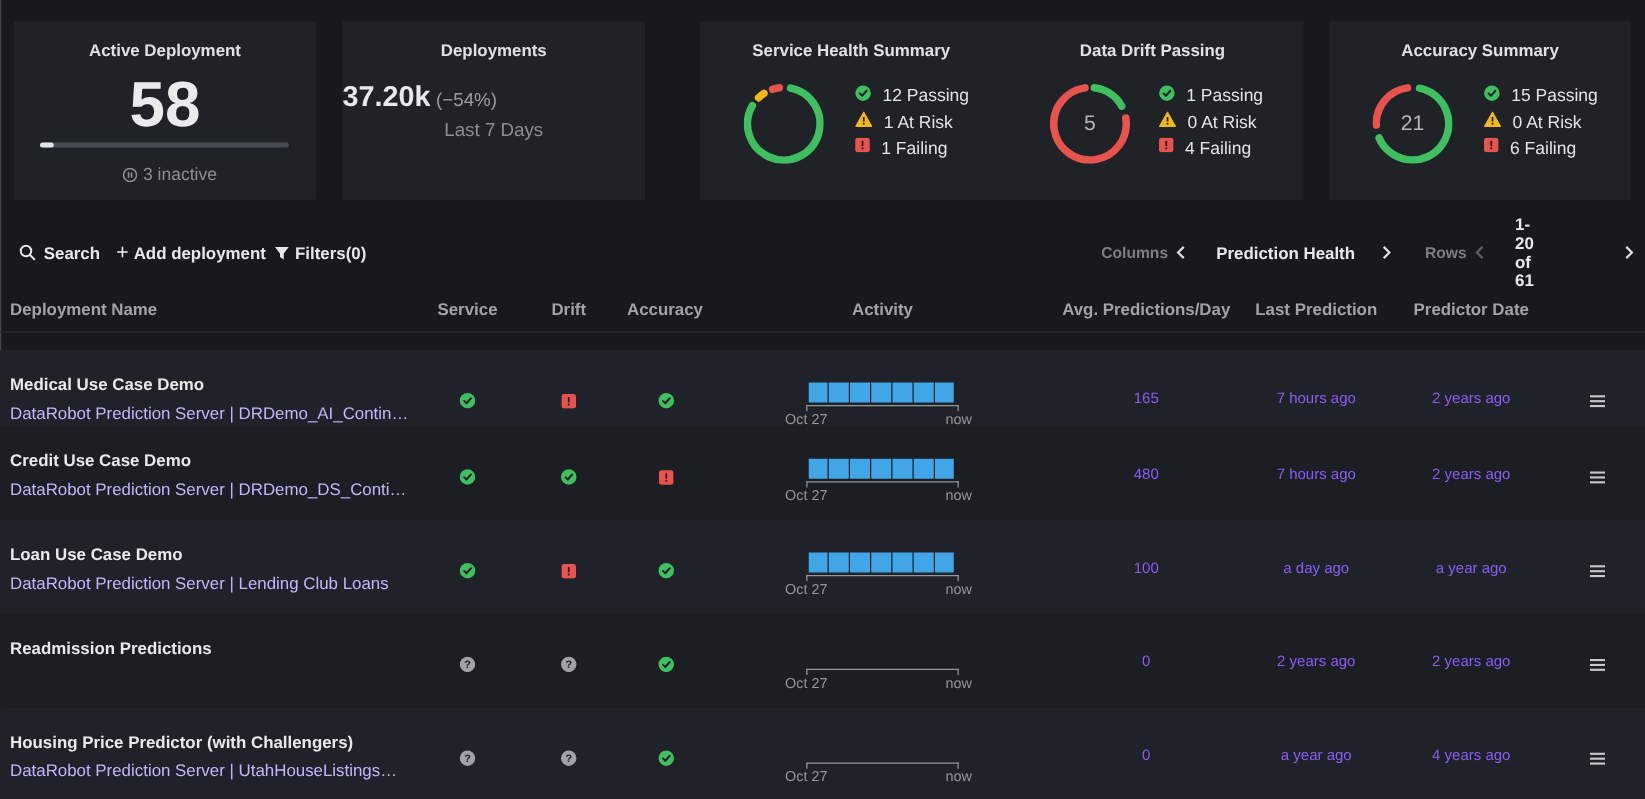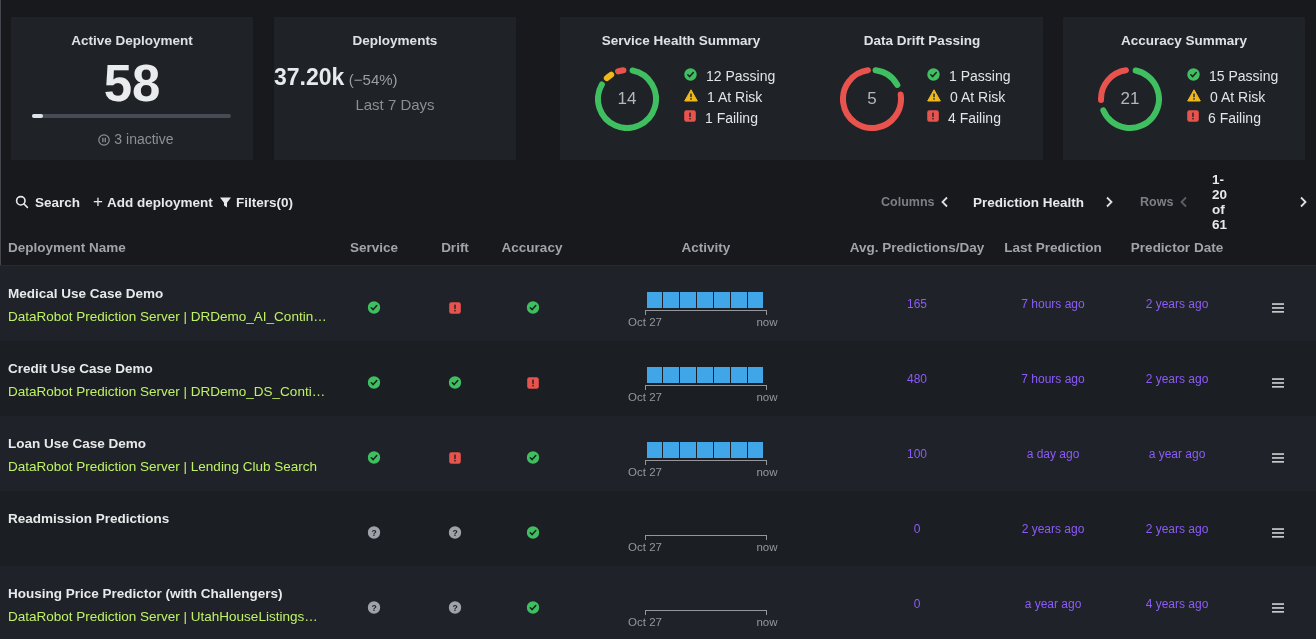--- a/index.html
+++ b/index.html
@@ -33,21 +33,21 @@
   font-size:13.5px; font-weight:bold; color:#e6e8ea; }
 .titem.gray { color:#7b7f86; font-size:12.5px; }
 .thead { position:absolute; top:236px; left:0; width:1316px; height:30px;
   font-size:13.5px; font-weight:bold; color:#a0a3a8; }
 .thead div { position:absolute; top:4px; }
 .ctr { transform:translateX(-50%); }
 .row { position:absolute; left:0; width:1316px; height:75px; }
 .row.odd { background:#1f2228; }
 .row.even { background:#1b1e22; }
 .rtitle { position:absolute; left:8px; top:20px; font-size:13.5px; font-weight:bold; color:#e8e9eb; }
-.rsub { position:absolute; left:8px; top:43px; font-size:13.5px; color:#bef264; }
+.rsub { position:absolute; left:8px; top:43px; font-size:13.5px; color:#c4b5fd; }
 .sicon { position:absolute; top:34px; transform:translateX(-50%); }
 .rval { position:absolute; top:31px; font-size:12px; color:#8b5cf6; transform:translateX(-50%); }
 .activity { position:absolute; left:620px; top:0; width:180px; height:75px; }
 .bar { position:absolute; top:26px; width:15.3px; height:16px; background:#41a6e8; }
 .axis { position:absolute; left:25px; top:44px; width:122px; height:5px;
   border-left:1px solid #93969a; border-right:1px solid #93969a; border-top:1px solid #93969a; }
 .axlbl { position:absolute; top:50px; font-size:11.5px; color:#94979c; transform:translateX(-50%); }
 .menu { position:absolute; left:1278px; top:34px; transform:translateX(-50%); }
 .sep { position:absolute; left:0; top:265px; width:1316px; height:1px; background:#272b30; }
 </style>
@@ -77,21 +77,20 @@
   <div class="predsub">Last 7 Days</div>
 </div>
 
 <div class="card" style="left:560px;">
   <h3>Service Health Summary</h3>
   <svg class="donut" width="64" height="64" viewBox="0 0 64 64">
     <path d="M37.53 3.53A29 29 0 1 1 6.89 17.50" fill="none" stroke="#3fbf60" stroke-width="6" stroke-linecap="round"></path>
     <path d="M11.85 11.14A29 29 0 0 1 16.21 7.68" fill="none" stroke="#f0b818" stroke-width="6" stroke-linecap="round"></path>
     <path d="M23.04 4.42A29 29 0 0 1 28.47 3.22" fill="none" stroke="#e8534e" stroke-width="6" stroke-linecap="round"></path>
   </svg>
-  <div class="donutnum">14</div>
   <div class="legend">
     <div class="lrow">
         <svg width="13" height="13" viewBox="0 0 13 13">
           <circle cx="6.5" cy="6.5" r="6.2" fill="#3fbf60"></circle>
           <path d="M3.8 6.7l1.9 1.9 3.6-4" fill="none" stroke="#1d2025" stroke-width="1.5" stroke-linecap="round" stroke-linejoin="round"></path>
         </svg>
         <span>12 Passing</span>
       </div>
     <div class="lrow">
         <svg width="14" height="13" viewBox="0 0 14 13">
@@ -228,21 +227,21 @@
   <div class="ctr" style="left:374px;">Service</div>
   <div class="ctr" style="left:455px;">Drift</div>
   <div class="ctr" style="left:532px;">Accuracy</div>
   <div class="ctr" style="left:706px;">Activity</div>
   <div class="ctr" style="left:917px;">Avg. Predictions/Day</div>
   <div class="ctr" style="left:1053px;">Last Prediction</div>
   <div class="ctr" style="left:1177px;">Predictor Date</div>
 </div>
 <div class="sep"></div>
 
-<div class="row odd" style="top:266px;">
+<div class="row odd" style="top:280px;">
   <div class="rtitle">Medical Use Case Demo</div>
   <div class="rsub">DataRobot Prediction Server | DRDemo_AI_Contin…</div>
   <div class="sicon" style="left:374px;"><svg width="13" height="13" viewBox="0 0 13 13">
         <circle cx="6.5" cy="6.5" r="6.2" fill="#3fbf60"></circle>
         <path d="M3.8 6.7l1.9 1.9 3.6-4" fill="none" stroke="#1d2025" stroke-width="1.5" stroke-linecap="round" stroke-linejoin="round"></path>
       </svg></div>
   <div class="sicon" style="left:455px;"><svg width="12" height="12" viewBox="0 0 12 12">
         <rect x="0.2" y="0.2" width="11.6" height="11.6" rx="2.2" fill="#e8534e"></rect>
         <rect x="5.3" y="2.6" width="1.4" height="4.3" fill="#1d2025"></rect>
         <rect x="5.3" y="7.9" width="1.4" height="1.5" fill="#1d2025"></rect>
@@ -304,21 +303,21 @@
   <div class="rval" style="left:1053px;">7 hours ago</div>
   <div class="rval" style="left:1177px;">2 years ago</div>
   <div class="menu"><svg width="13" height="12" viewBox="0 0 13 12">
         <rect x="0.5" y="1.2" width="12" height="1.7" fill="#c6c8cb"></rect>
         <rect x="0.5" y="5.1" width="12" height="1.7" fill="#c6c8cb"></rect>
         <rect x="0.5" y="9" width="12" height="1.7" fill="#c6c8cb"></rect>
       </svg></div>
 </div>
 <div class="row odd" style="top:416px;">
   <div class="rtitle">Loan Use Case Demo</div>
-  <div class="rsub">DataRobot Prediction Server | Lending Club Search</div>
+  <div class="rsub">DataRobot Prediction Server | Lending Club Loans</div>
   <div class="sicon" style="left:374px;"><svg width="13" height="13" viewBox="0 0 13 13">
         <circle cx="6.5" cy="6.5" r="6.2" fill="#3fbf60"></circle>
         <path d="M3.8 6.7l1.9 1.9 3.6-4" fill="none" stroke="#1d2025" stroke-width="1.5" stroke-linecap="round" stroke-linejoin="round"></path>
       </svg></div>
   <div class="sicon" style="left:455px;"><svg width="12" height="12" viewBox="0 0 12 12">
         <rect x="0.2" y="0.2" width="11.6" height="11.6" rx="2.2" fill="#e8534e"></rect>
         <rect x="5.3" y="2.6" width="1.4" height="4.3" fill="#1d2025"></rect>
         <rect x="5.3" y="7.9" width="1.4" height="1.5" fill="#1d2025"></rect>
       </svg></div>
   <div class="sicon" style="left:533px;"><svg width="13" height="13" viewBox="0 0 13 13">

